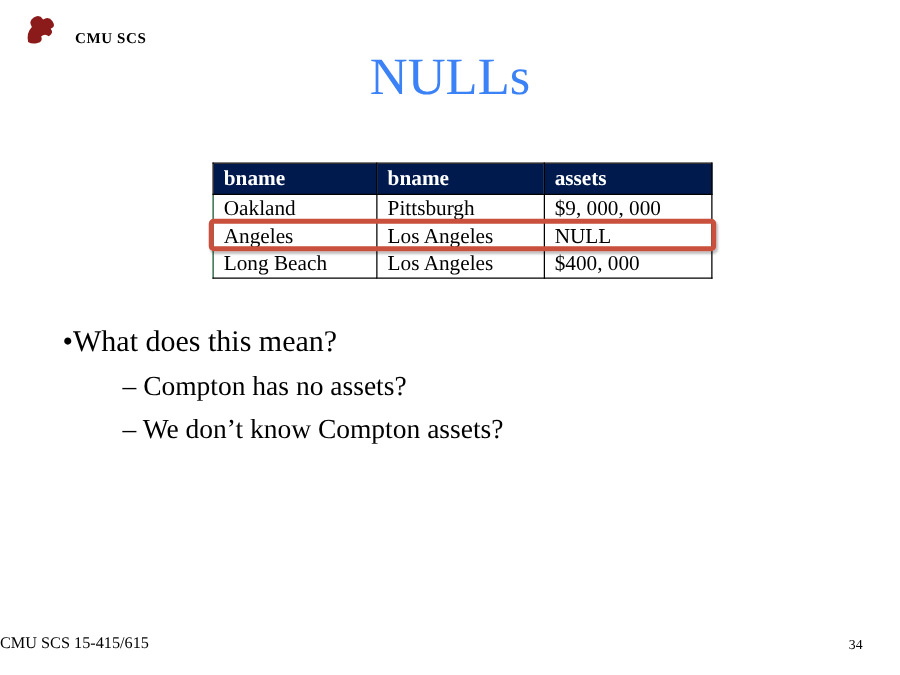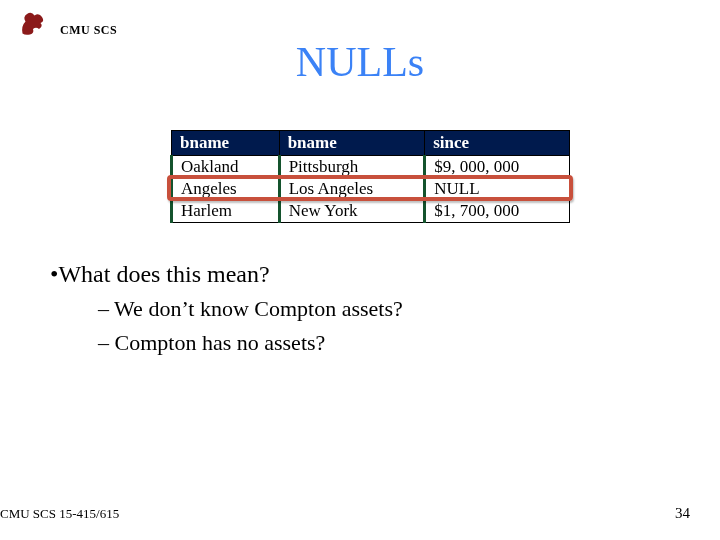--- a/index.html
+++ b/index.html
@@ -79,21 +79,21 @@
     background: #001a4d;
     color: #fff;
     text-align: left;
     font-weight: bold;
     padding: 2px 8px;
     border: 1px solid #000;
     margin-top: 32px;
   }
   td {
     padding: 1px 8px;
-    border-left: 3px solid #14532d;
+    border-left: 1px solid #14532d;
     border-right: 1px solid #000;
     background: #fff;
   }
   tr:last-child td {
     border-bottom: 1px solid #000;
   }
   .highlight-box {
     position: absolute;
     border: 4px solid #c8503c;
     border-radius: 4px;
@@ -109,21 +109,21 @@
     bottom: 18px;
     left: 0;
     width: 100%;
     text-align: left;
     font-size: 13px;
   }
   .pagenum {
     position: absolute;
     bottom: 18px;
     right: 30px;
-    font-size: 15px;
+    font-size: 11px;
   }
 </style>
 </head>
 <body>
 
 <div class="header">
   <svg class="logo" viewBox="0 0 100 100">
     <path d="M15 85 Q10 60 25 45 Q15 30 30 20 Q45 10 55 25 Q70 15 80 30 Q90 45 75 50 Q85 60 70 70 Q60 62 50 70 Q55 85 40 88 Q25 92 15 85 Z M60 35 Q68 30 72 40 Q65 42 60 35 Z" fill="#8b1a1a"></path>
   </svg>
   <span class="header-text">CMU SCS</span>
@@ -133,44 +133,44 @@
 
 <div class="content">
 
 
   <div class="table-wrap">
     <table>
       <tbody>
           <tr>
         <th>bname</th>
         <th>bname</th>
-        <th>since</th>
+        <th>assets</th>
       </tr>
       <tr>
         <td>Oakland</td>
         <td>Pittsburgh</td>
         <td>$9, 000, 000</td>
       </tr>
       <tr>
         <td>Angeles</td>
         <td>Los Angeles</td>
         <td>NULL</td>
       </tr>
       <tr>
-        <td>Harlem</td>
-        <td>New York</td>
-        <td>$1, 700, 000</td>
+        <td>Long Beach</td>
+        <td>Los Angeles</td>
+        <td>$400, 000</td>
       </tr>
     </tbody>
       </table>
     <div class="highlight-box"></div>
   </div>
 
   <div class="bullet2">
     <span class="dot">•</span><span>What does this mean?</span>
   </div>
+  <div class="sub">– <span>Compton has no assets?</span></div>
   <div class="sub">– <span>We don’t know Compton assets?</span></div>
-  <div class="sub">– <span>Compton has no assets?</span></div>
 
 </div>
 
 <div class="footer">CMU SCS 15-415/615</div>
 <div class="pagenum">34</div>
 
 </body></html>

